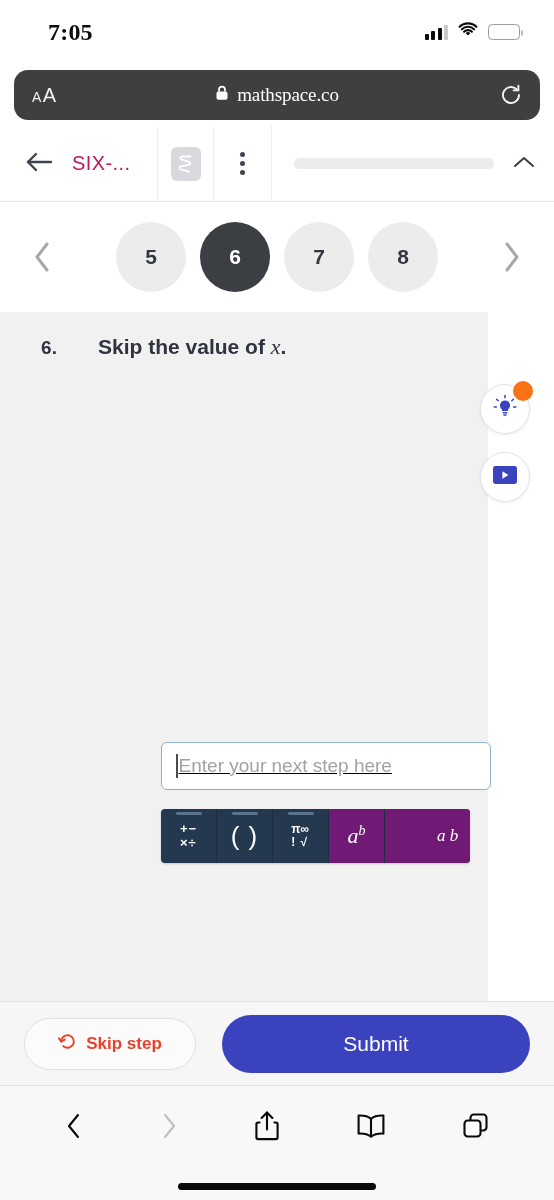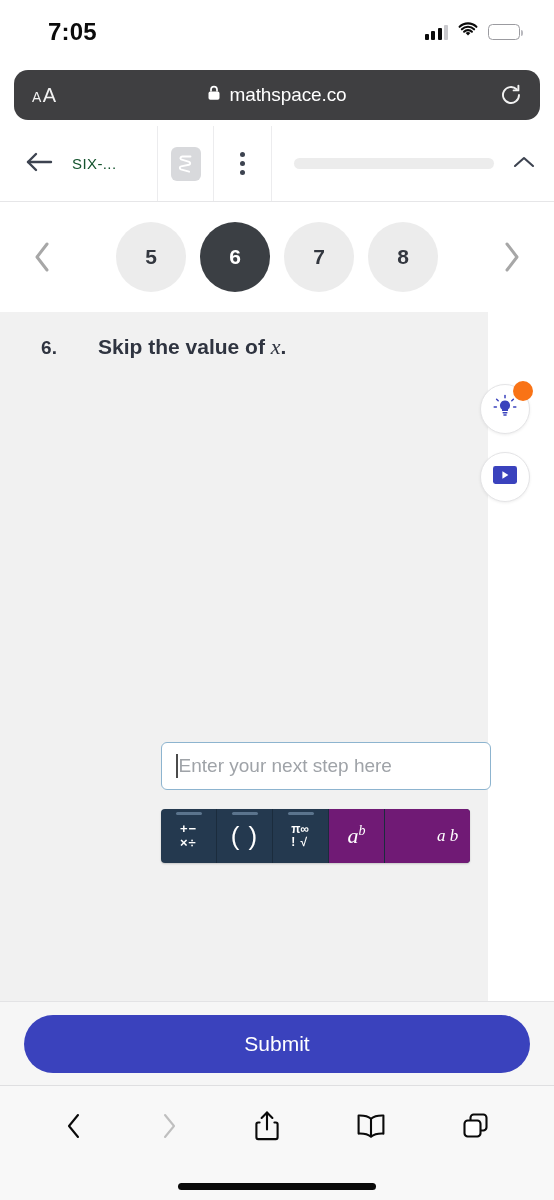--- a/index.html
+++ b/index.html
@@ -29,20 +29,21 @@
     align-items: center;
     justify-content: space-between;
     padding: 0 34px 0 48px;
     background: #ffffff;
   }
   .status-time {
     font-size: 24px;
     font-weight: 700;
     color: #0b0b0b;
     letter-spacing: 0.2px;
+    font-family: Liberation Serif, serif;
   }
   .status-right {
     display: flex;
     align-items: center;
     gap: 9px;
   }
   .bars { display: flex; align-items: flex-end; gap: 2.5px; height: 16px; }
   .bars i { display:block; width: 4px; background: #0b0b0b; border-radius: 1px; }
   .bars i:nth-child(1) { height: 6px; }
   .bars i:nth-child(2) { height: 9px; }
@@ -100,20 +101,21 @@
   .aa .small { font-size: 14px; }
   .aa .big { font-size: 20px; }
   .url-center {
     position: absolute;
     left: 0; right: 0;
     display: flex;
     align-items: center;
     justify-content: center;
     gap: 8px;
     pointer-events: none;
+    font-family: Liberation Serif, serif;
   }
   .url-text {
     color: #ffffff;
     font-size: 19px;
     letter-spacing: -0.1px;
   }
   .reload { margin-left: auto; color: #f2f2f2; display:flex; }
 
   
   .appnav {
@@ -125,22 +127,22 @@
   }
   .appnav-back {
     display: flex;
     align-items: center;
     gap: 18px;
     padding: 0 20px 0 24px;
     border-right: 1px solid #ececee;
     min-width: 158px;
   }
   .appnav-title {
-    font-size: 15px;
-    color: #14532d;
+    font-size: 20px;
+    color: #be185d;
     letter-spacing: 0.4px;
     text-align: right;
   }
   .appnav-logo {
     width: 56px;
     display: flex;
     align-items: center;
     justify-content: center;
     border-right: 1px solid #ececee;
   }
@@ -254,20 +256,21 @@
   .answer-input {
     position: absolute;
     left: 161px; top: 430px;
     width: 330px; height: 48px;
     background: #ffffff;
     border: 1.6px solid #8db4cf;
     border-radius: 6px;
     display: flex;
     align-items: center;
     padding: 0 14px;
+    text-decoration: underline;
   }
   .caret {
     width: 1.6px; height: 24px;
     background: #4b4b4b;
   }
   .ph {
     color: #9fa3a8;
     font-size: 19px;
     margin-left: 1px;
   }
@@ -582,20 +585,29 @@
       <span>
         <svg width="30" height="24" viewBox="0 0 30 24">
           <rect x="3" y="3" width="24" height="18" rx="2.4" fill="#3a42bd"></rect>
           <path d="M12.4 8.2 18.4 12l-6 3.8Z" fill="#ffffff"></path>
         </svg>
       </span>
     </div>
   </div>
 
   <div class="actionbar">
+    <div class="skip">
+      <span>
+        <svg width="19" height="19" viewBox="0 0 19 19">
+          <path d="M3.2 9.5a6.3 6.3 0 1 1 2 4.6" stroke="#e8412a" stroke-width="1.9" fill="none" stroke-linecap="round"></path>
+          <path d="M1 6.4l2.3 3.4 3.4-2.2" stroke="#e8412a" stroke-width="1.9" fill="none" stroke-linecap="round" stroke-linejoin="round"></path>
+        </svg>
+      </span>
+      <span>Skip step</span>
+    </div>
     <div class="submit">Submit</div>
   </div>
 
   <div class="safaribar">
     <div class="safari-icons">
       <span>
         <svg width="22" height="30" viewBox="0 0 22 30">
           <path d="M15 4 6 15l9 11" stroke="#0a0a0a" stroke-width="2.1" fill="none" stroke-linecap="round" stroke-linejoin="round"></path>
         </svg>
       </span>

